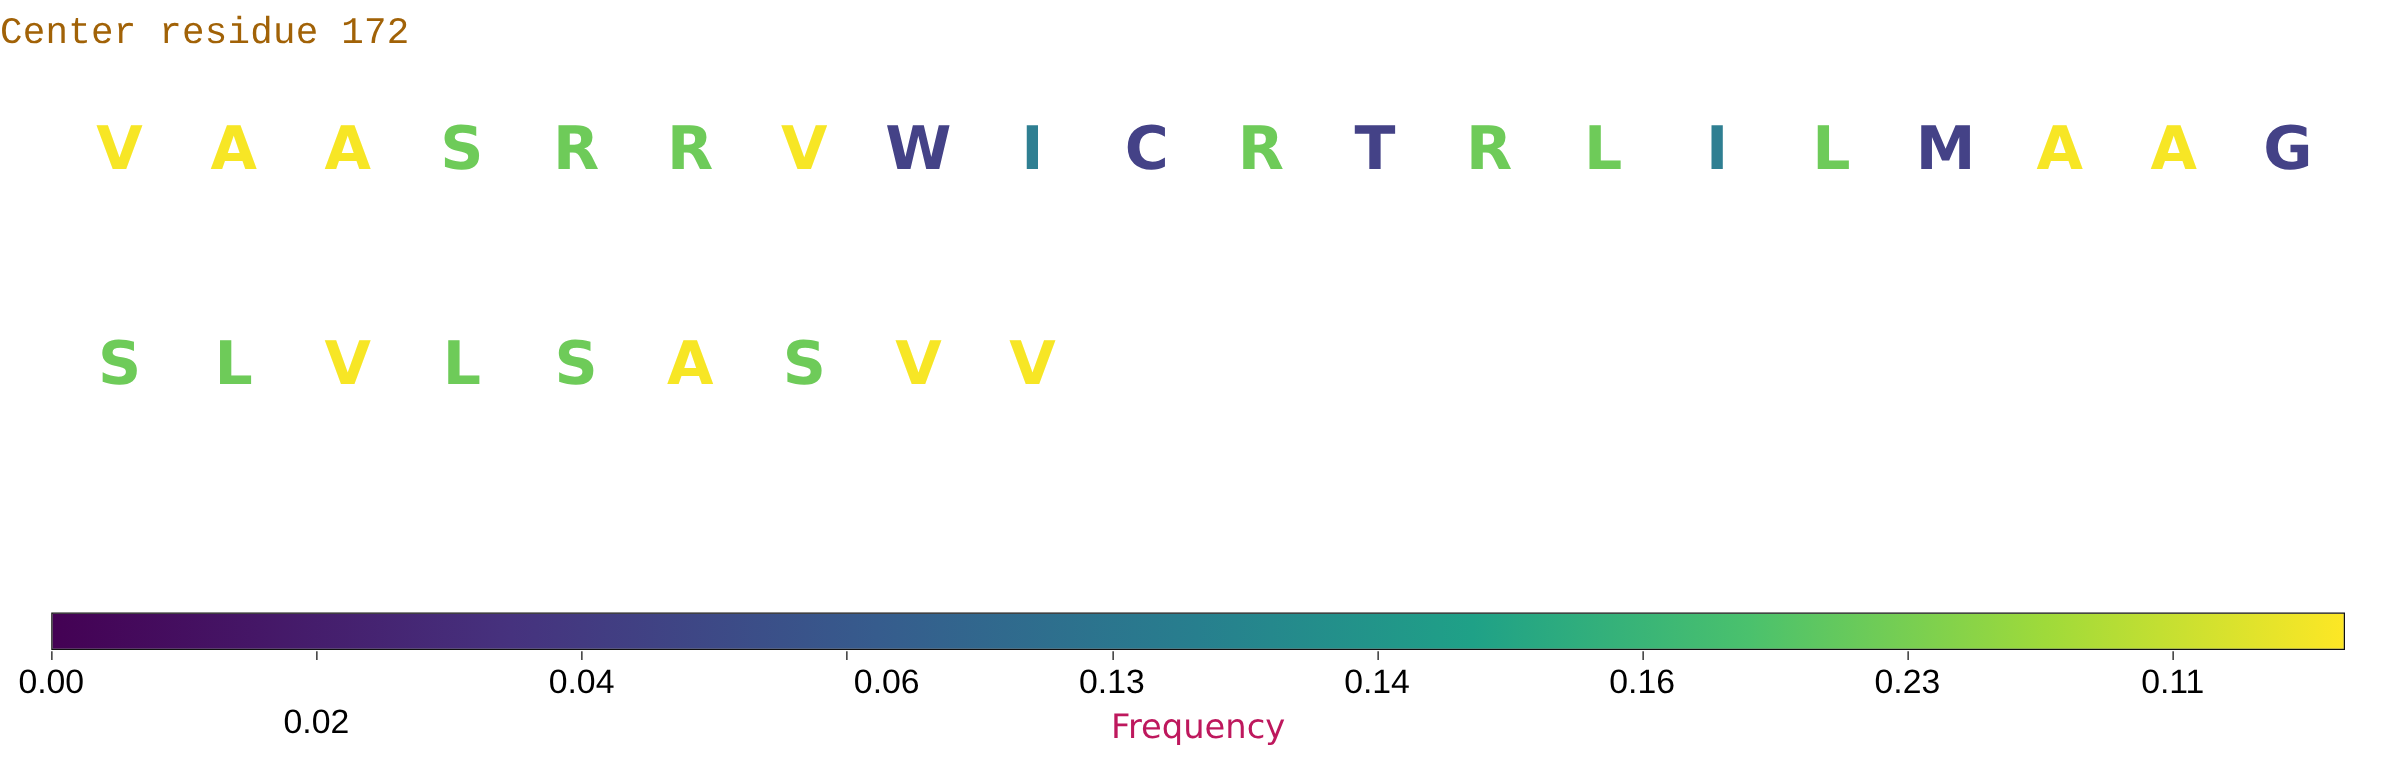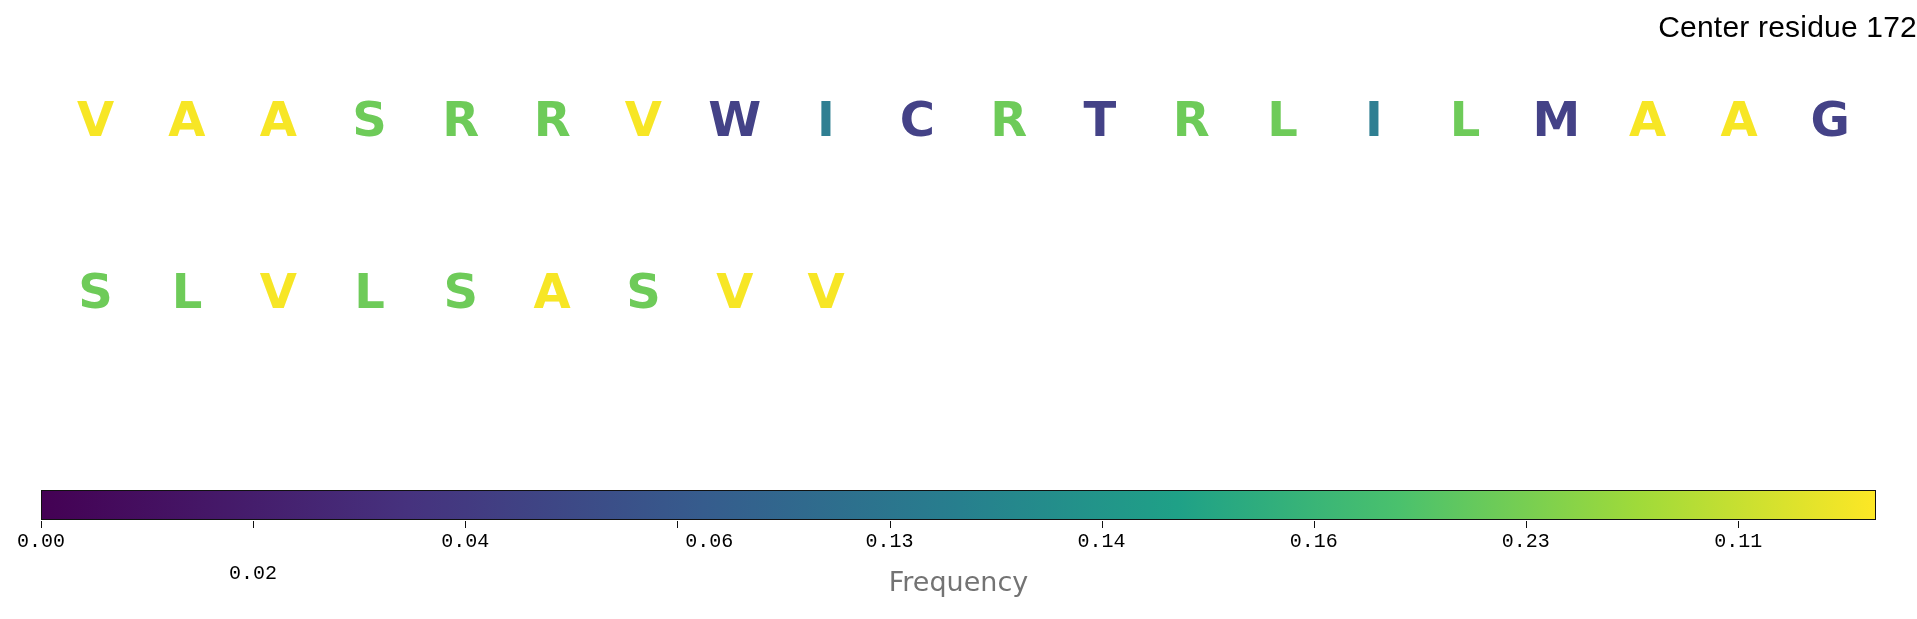--- a/index.html
+++ b/index.html
@@ -23,26 +23,26 @@
     height: 619px;
     background: #ffffff;
   }
 
   
   #title {
     position: absolute;
     left: 0;
     top: 10px;
     width: 1917px;
-    text-align: right;
+    text-align: left;
     font-size: 30px;
     font-weight: 400;
-    color: #000000;
+    color: #a16207;
     letter-spacing: 0.2px;
-    font-family: Liberation Sans, sans-serif;
+    font-family: Liberation Mono, monospace;
   }
 
   
   .seq-row {
     position: absolute;
     left: 50px;
     width: 1825px;
     height: 70px;
     display: flex;
     flex-direction: row;
@@ -90,34 +90,34 @@
   .cb-tick {
     position: absolute;
     top: 31px;
     width: 1px;
     height: 7px;
     background: #111111;
   }
   .cb-ticklabel {
     position: absolute;
     top: 40px;
-    font-size: 20px;
+    font-size: 27px;
     color: #000000;
     transform: translateX(-50%);
     white-space: nowrap;
-    font-family: Liberation Mono, monospace;
+    font-family: Liberation Sans, sans-serif;
   }
   #cb-axis-label {
     position: absolute;
     left: 0;
     top: 566px;
     width: 1917px;
     text-align: center;
     font-size: 27px;
-    color: #737373;
+    color: #be185d;
     font-family: "DejaVu Sans", sans-serif;
   }
 </style>
 </head>
 <body>
 
 <div id="figure">
 
   <div id="title">Center residue 172</div>
 

